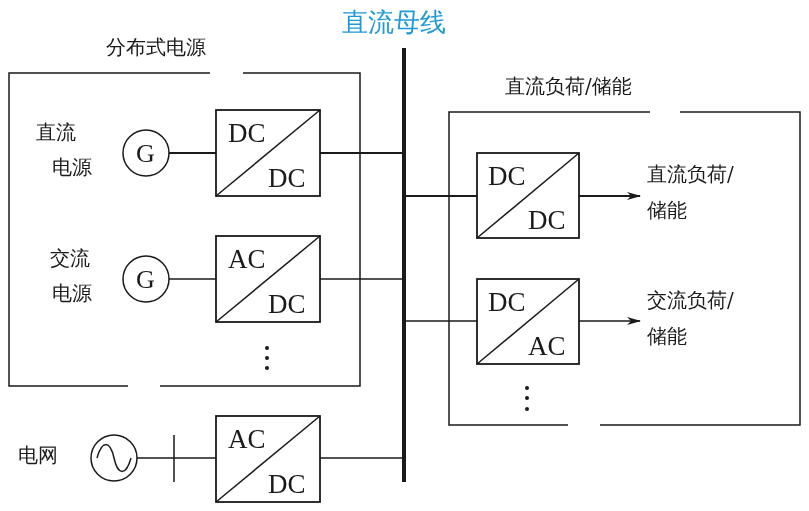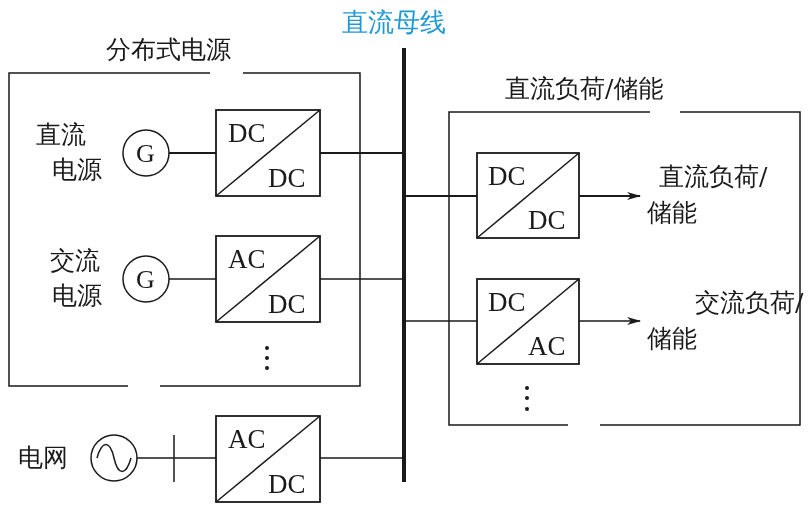--- a/index.html
+++ b/index.html
@@ -1,20 +1,20 @@
 <!DOCTYPE html>
 <html><head>
 <meta charset="utf-8">
 <style>
   html, body { margin:0; padding:0; background:#ffffff; }
   body { width:809px; height:511px; position:relative; overflow:hidden;
          font-family: "DejaVu Serif", "Liberation Serif", serif; color:#1a1a1a; }
   svg { position:absolute; left:0; top:0; }
   .lbl { position:absolute; white-space:nowrap; line-height:1; }
-  .cn { font-family: "DejaVu Serif", serif; font-size:25px; }
+  .cn { font-family: "DejaVu Serif", serif; font-size:20px; }
   .title-bus { color:#1f9ad6; font-size:26px; }
   .conv { font-family: "Liberation Serif", serif; font-size:27px;text-align:right; }
   .g { font-family: "Liberation Serif", serif; font-size:26px; }
 </style>
 </head>
 <body>
 
 <svg width="809" height="511" viewBox="0 0 809 511">
   <defs>
     <marker id="arr" markerWidth="14" markerHeight="8" refX="13" refY="4" orient="auto" markerUnits="userSpaceOnUse">
@@ -86,19 +86,19 @@
 <div class="lbl g" style="left:136px;top:267px;">G</div>
 <div class="lbl conv" style="left:228px;top:246px;">AC</div>
 <div class="lbl conv" style="left:268px;top:291px;">DC</div>
 
 <div class="lbl cn" style="left:18px;top:445px;">电网</div>
 <div class="lbl conv" style="left:228px;top:426px;">AC</div>
 <div class="lbl conv" style="left:268px;top:471px;">DC</div>
 
 <div class="lbl conv" style="left:488px;top:163px;">DC</div>
 <div class="lbl conv" style="left:528px;top:207px;">DC</div>
-<div class="lbl cn" style="left:647px;top:164px;margin-left:12px;">直流负荷/</div>
+<div class="lbl cn" style="left:647px;top:164px;">直流负荷/</div>
 <div class="lbl cn" style="left:647px;top:200px;">储能</div>
 
 <div class="lbl conv" style="left:488px;top:289px;">DC</div>
 <div class="lbl conv" style="left:528px;top:333px;">AC</div>
-<div class="lbl cn" style="left:647px;top:290px;margin-left:48px;">交流负荷/</div>
+<div class="lbl cn" style="left:647px;top:290px;">交流负荷/</div>
 <div class="lbl cn" style="left:647px;top:326px;">储能</div>
 
 </body></html>

